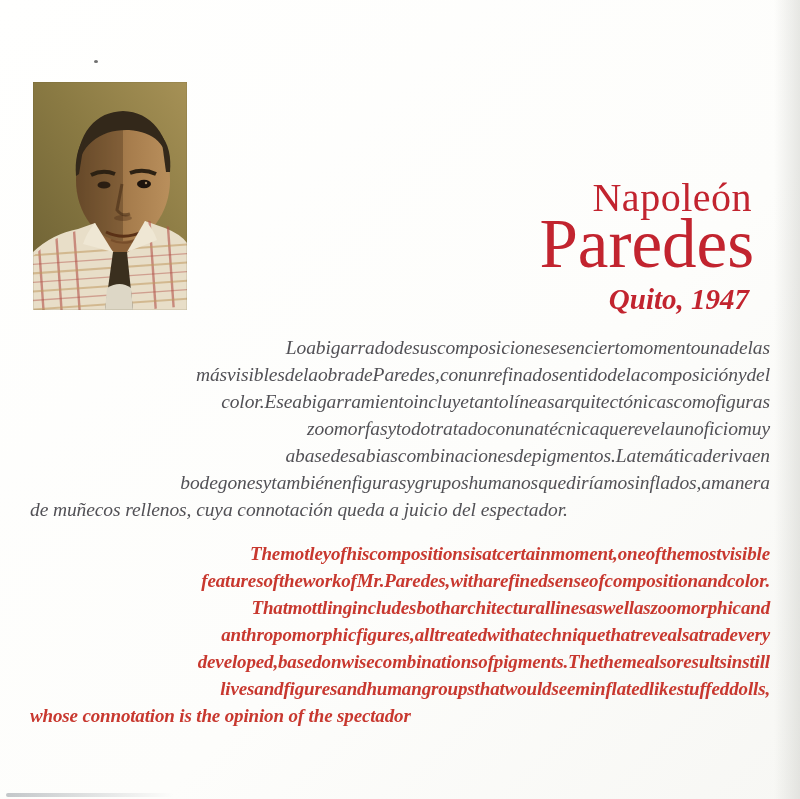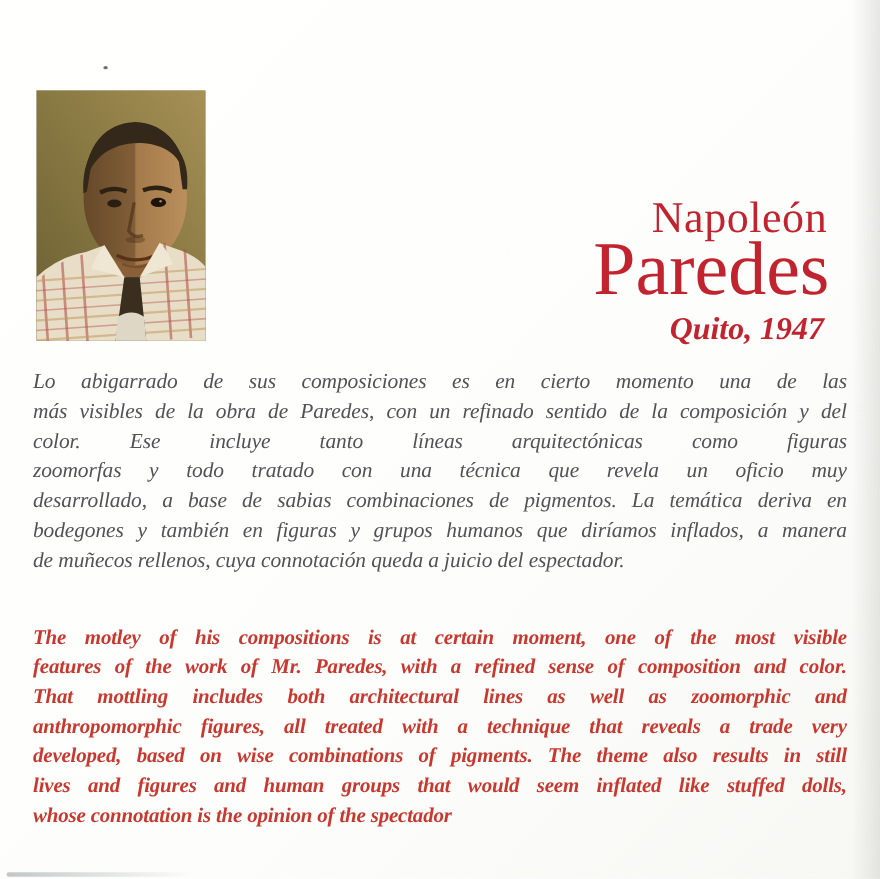--- a/index.html
+++ b/index.html
@@ -22,27 +22,27 @@
   
   .artist-first { position:absolute; right:48px; top:178px; font-size:40px; line-height:1;
                   color:#c2242f; text-align:right; letter-spacing:.5px; }
   .artist-last  { position:absolute; right:46px; top:210px; font-size:69px; line-height:1;
                   color:#c2242f; text-align:right; }
   .artist-origin{ position:absolute; right:51px; top:285px; font-size:29px; line-height:1;
                   color:#c2242f; font-style:italic; font-weight:bold; text-align:right; }
 
   
   .para { position:absolute; left:30px; width:740px; }
-  .para .tline { display:flex; justify-content:space-between; align-items:baseline;
+  .para .tline { display:flex; justify-content:flex-end; align-items:baseline;
                  height:27px; overflow:visible;font-style:italic; }
   .para .tline.last { display:block; }
   .para-es { top:334px; font-size:19.5px; font-style:italic; color:#525156; letter-spacing:-0.1px; }
   .para-es .tline { line-height:27px; }
   .para-en { top:540px; font-size:19px; font-style:italic; font-weight:bold; color:#c8382f;
-             letter-spacing:-0.15px;margin-top:26px; }
+             letter-spacing:-0.15px; }
   .para-en .tline { line-height:27px; }
 </style>
 </head>
 <body>
 
 <div class="page">
 
   <div class="portrait" title="Portrait photo of Napoleón Paredes, man in plaid shirt against olive background">
     <svg width="154" height="228" viewBox="0 0 154 228">
       <defs>
@@ -156,20 +156,21 @@
         <span>sentido</span>
         <span>de</span>
         <span>la</span>
         <span>composición</span>
         <span>y</span>
         <span>del</span>
       </div>
       <div class="tline">
         <span>color.</span>
         <span>Ese</span>
+        <span>abigarramiento</span>
         <span>incluye</span>
         <span>tanto</span>
         <span>líneas</span>
         <span>arquitectónicas</span>
         <span>como</span>
         <span>figuras</span>
       </div>
       <div class="tline">
         <span>zoomorfas</span>
         <span>y</span>
@@ -178,21 +179,20 @@
         <span>con</span>
         <span>una</span>
         <span>técnica</span>
         <span>que</span>
         <span>revela</span>
         <span>un</span>
         <span>oficio</span>
         <span>muy</span>
       </div>
       <div class="tline">
-        <span>desarrollado,</span>
         <span>a</span>
         <span>base</span>
         <span>de</span>
         <span>sabias</span>
         <span>combinaciones</span>
         <span>de</span>
         <span>pigmentos.</span>
         <span>La</span>
         <span>temática</span>
         <span>deriva</span>

